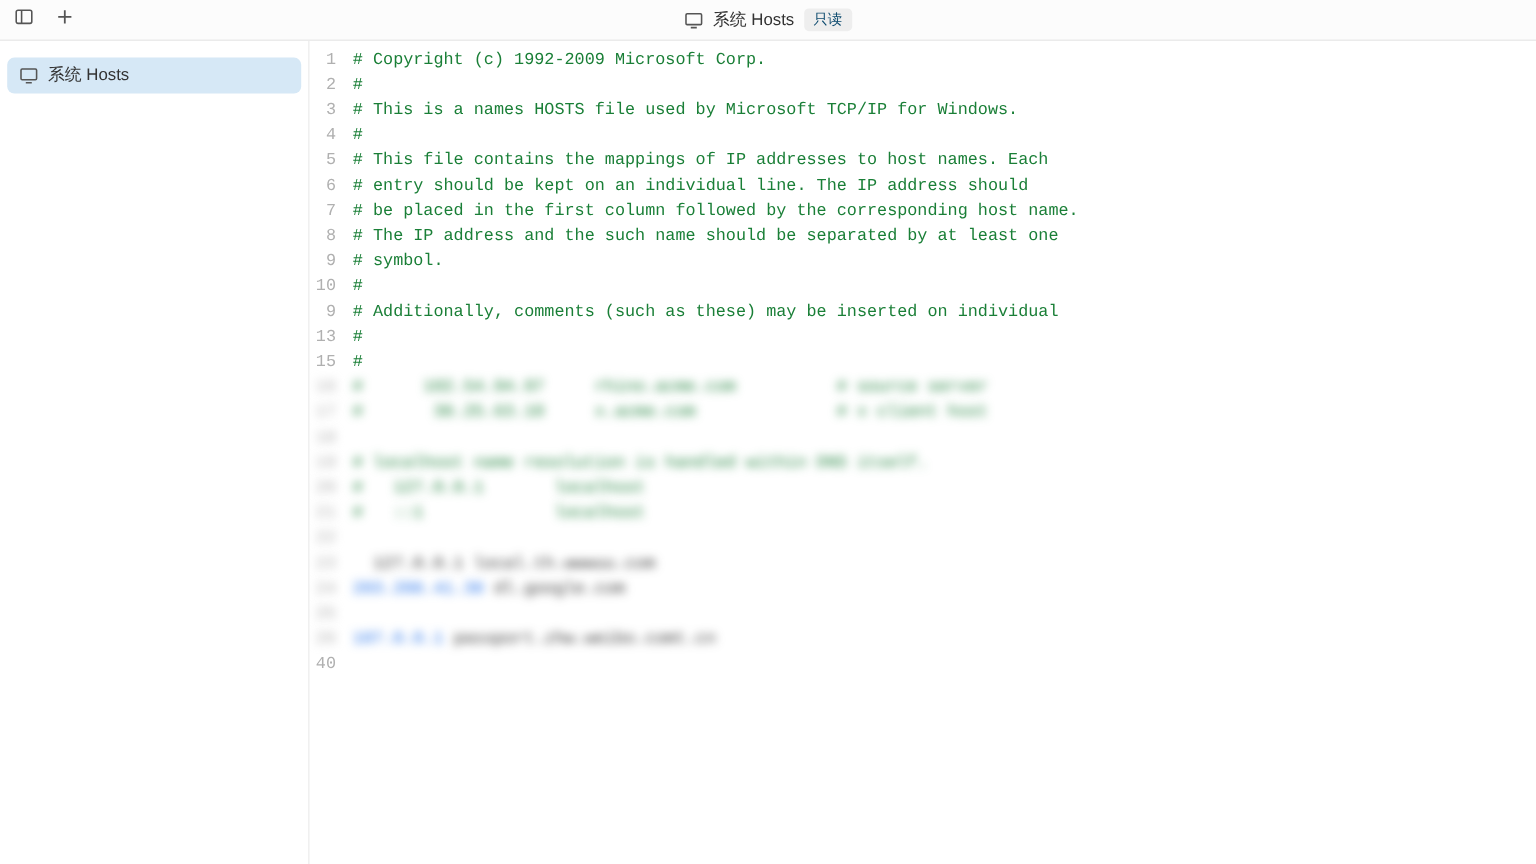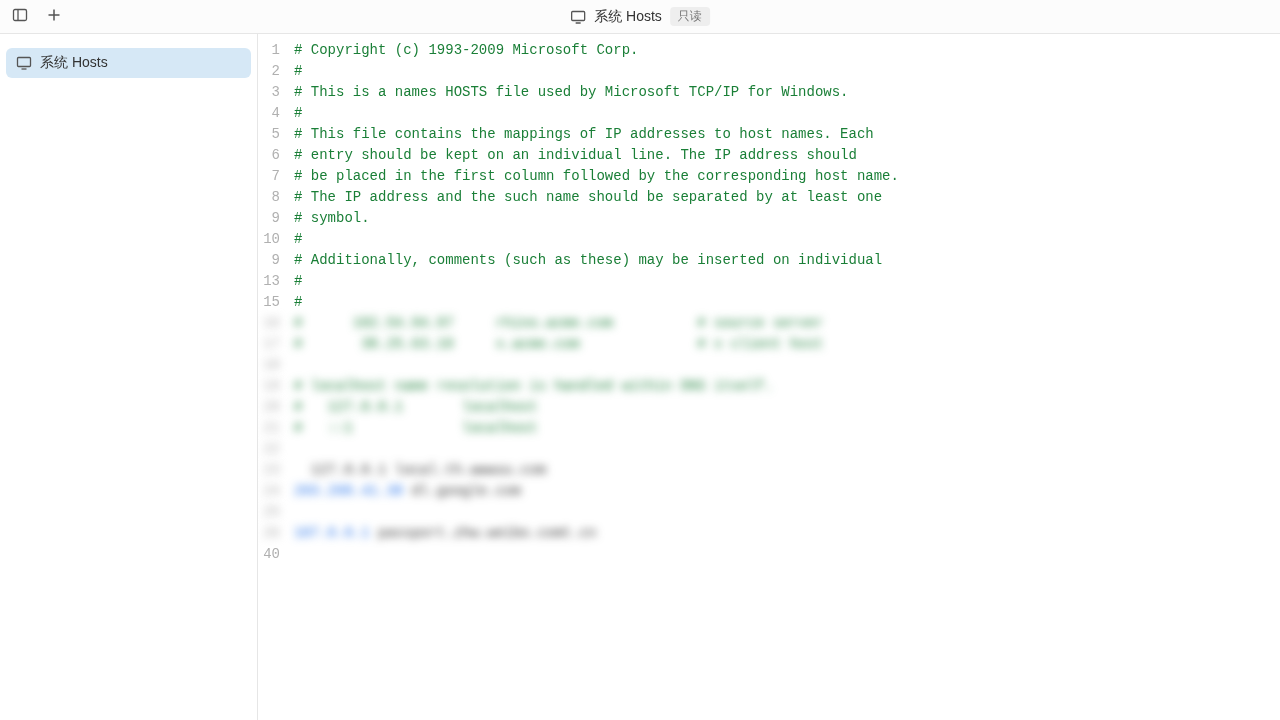--- a/index.html
+++ b/index.html
@@ -19,21 +19,21 @@
     display: inline-flex; align-items: center; justify-content: center;
     border-radius: 4px; color: #555; cursor: pointer;
   }
   .toolbar-center {
     position: absolute; left: 50%; transform: translateX(-50%);
     display: flex; align-items: center; gap: 8px;
     color: #333; font-size: 14px;
   }
   .title-icon { color: #555; display: inline-flex; }
   .readonly-badge {
-    background: #eee; color: #737373;
+    background: #eee; color: #0c4a6e;
     font-size: 12px; padding: 1px 8px; border-radius: 4px;
   }
   .body {
     display: flex; height: calc(720px - 34px);
   }
   .sidebar {
     width: 258px;
     border-right: 1px solid #e6e6e6;
     padding-top: 10px;
     background: #fff;
@@ -113,21 +113,21 @@
         <span class="sb-icon">
           <svg width="16" height="16" viewBox="0 0 16 16" fill="none" stroke="currentColor" stroke-width="1.3">
             <rect x="1.5" y="2.5" width="13" height="9" rx="1"></rect>
             <line x1="5.5" y1="14" x2="10.5" y2="14"></line>
           </svg>
         </span>
         <span>系统 Hosts</span>
       </div>
     </div>
   <div class="editor" id="editor">
-      <div class="line"><span class="ln">1</span><span class="code"><span class="tok-comment"># Copyright (c) 1993-2009 Microsoft Corp.</span></span></div>
+      <div class="line"><span class="ln">1</span><span class="code"><span class="tok-comment"># Copyright (c) 1992-2009 Microsoft Corp.</span></span></div>
       <div class="line"><span class="ln">2</span><span class="code"><span class="tok-comment">#</span></span></div>
       <div class="line"><span class="ln">3</span><span class="code"><span class="tok-comment"># This is a names HOSTS file used by Microsoft TCP/IP for Windows.</span></span></div>
       <div class="line"><span class="ln">4</span><span class="code"><span class="tok-comment">#</span></span></div>
       <div class="line"><span class="ln">5</span><span class="code"><span class="tok-comment"># This file contains the mappings of IP addresses to host names. Each</span></span></div>
       <div class="line"><span class="ln">6</span><span class="code"><span class="tok-comment"># entry should be kept on an individual line. The IP address should</span></span></div>
       <div class="line"><span class="ln">7</span><span class="code"><span class="tok-comment"># be placed in the first column followed by the corresponding host name.</span></span></div>
       <div class="line"><span class="ln">8</span><span class="code"><span class="tok-comment"># The IP address and the such name should be separated by at least one</span></span></div>
       <div class="line"><span class="ln">9</span><span class="code"><span class="tok-comment"># symbol.</span></span></div>
       <div class="line"><span class="ln">10</span><span class="code"><span class="tok-comment">#</span></span></div>
       <div class="line"><span class="ln">9</span><span class="code"><span class="tok-comment"># Additionally, comments (such as these) may be inserted on individual</span></span></div>

